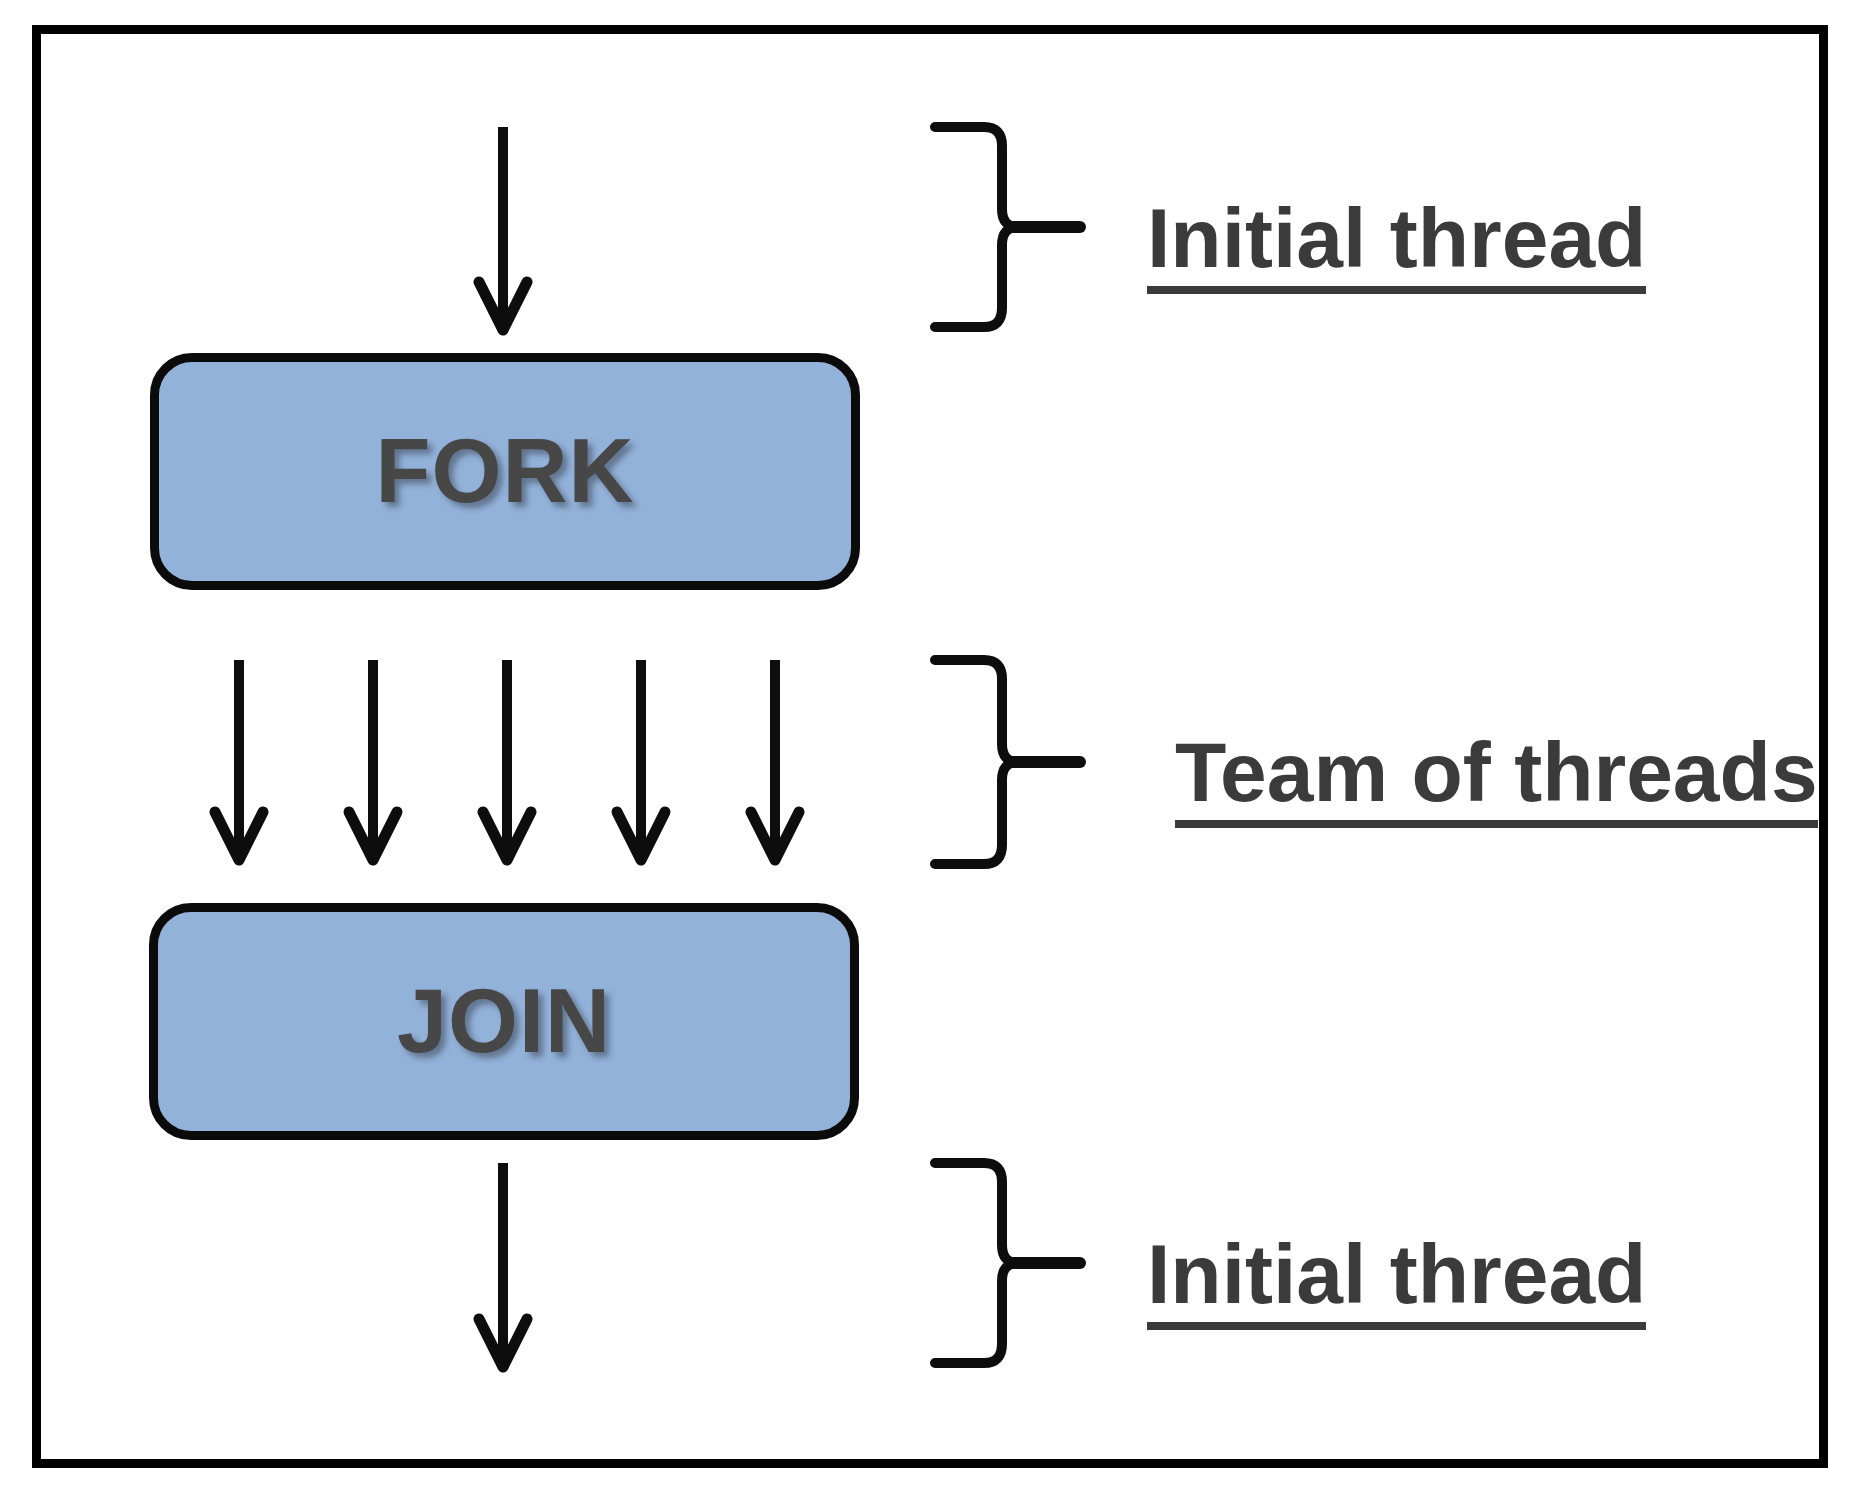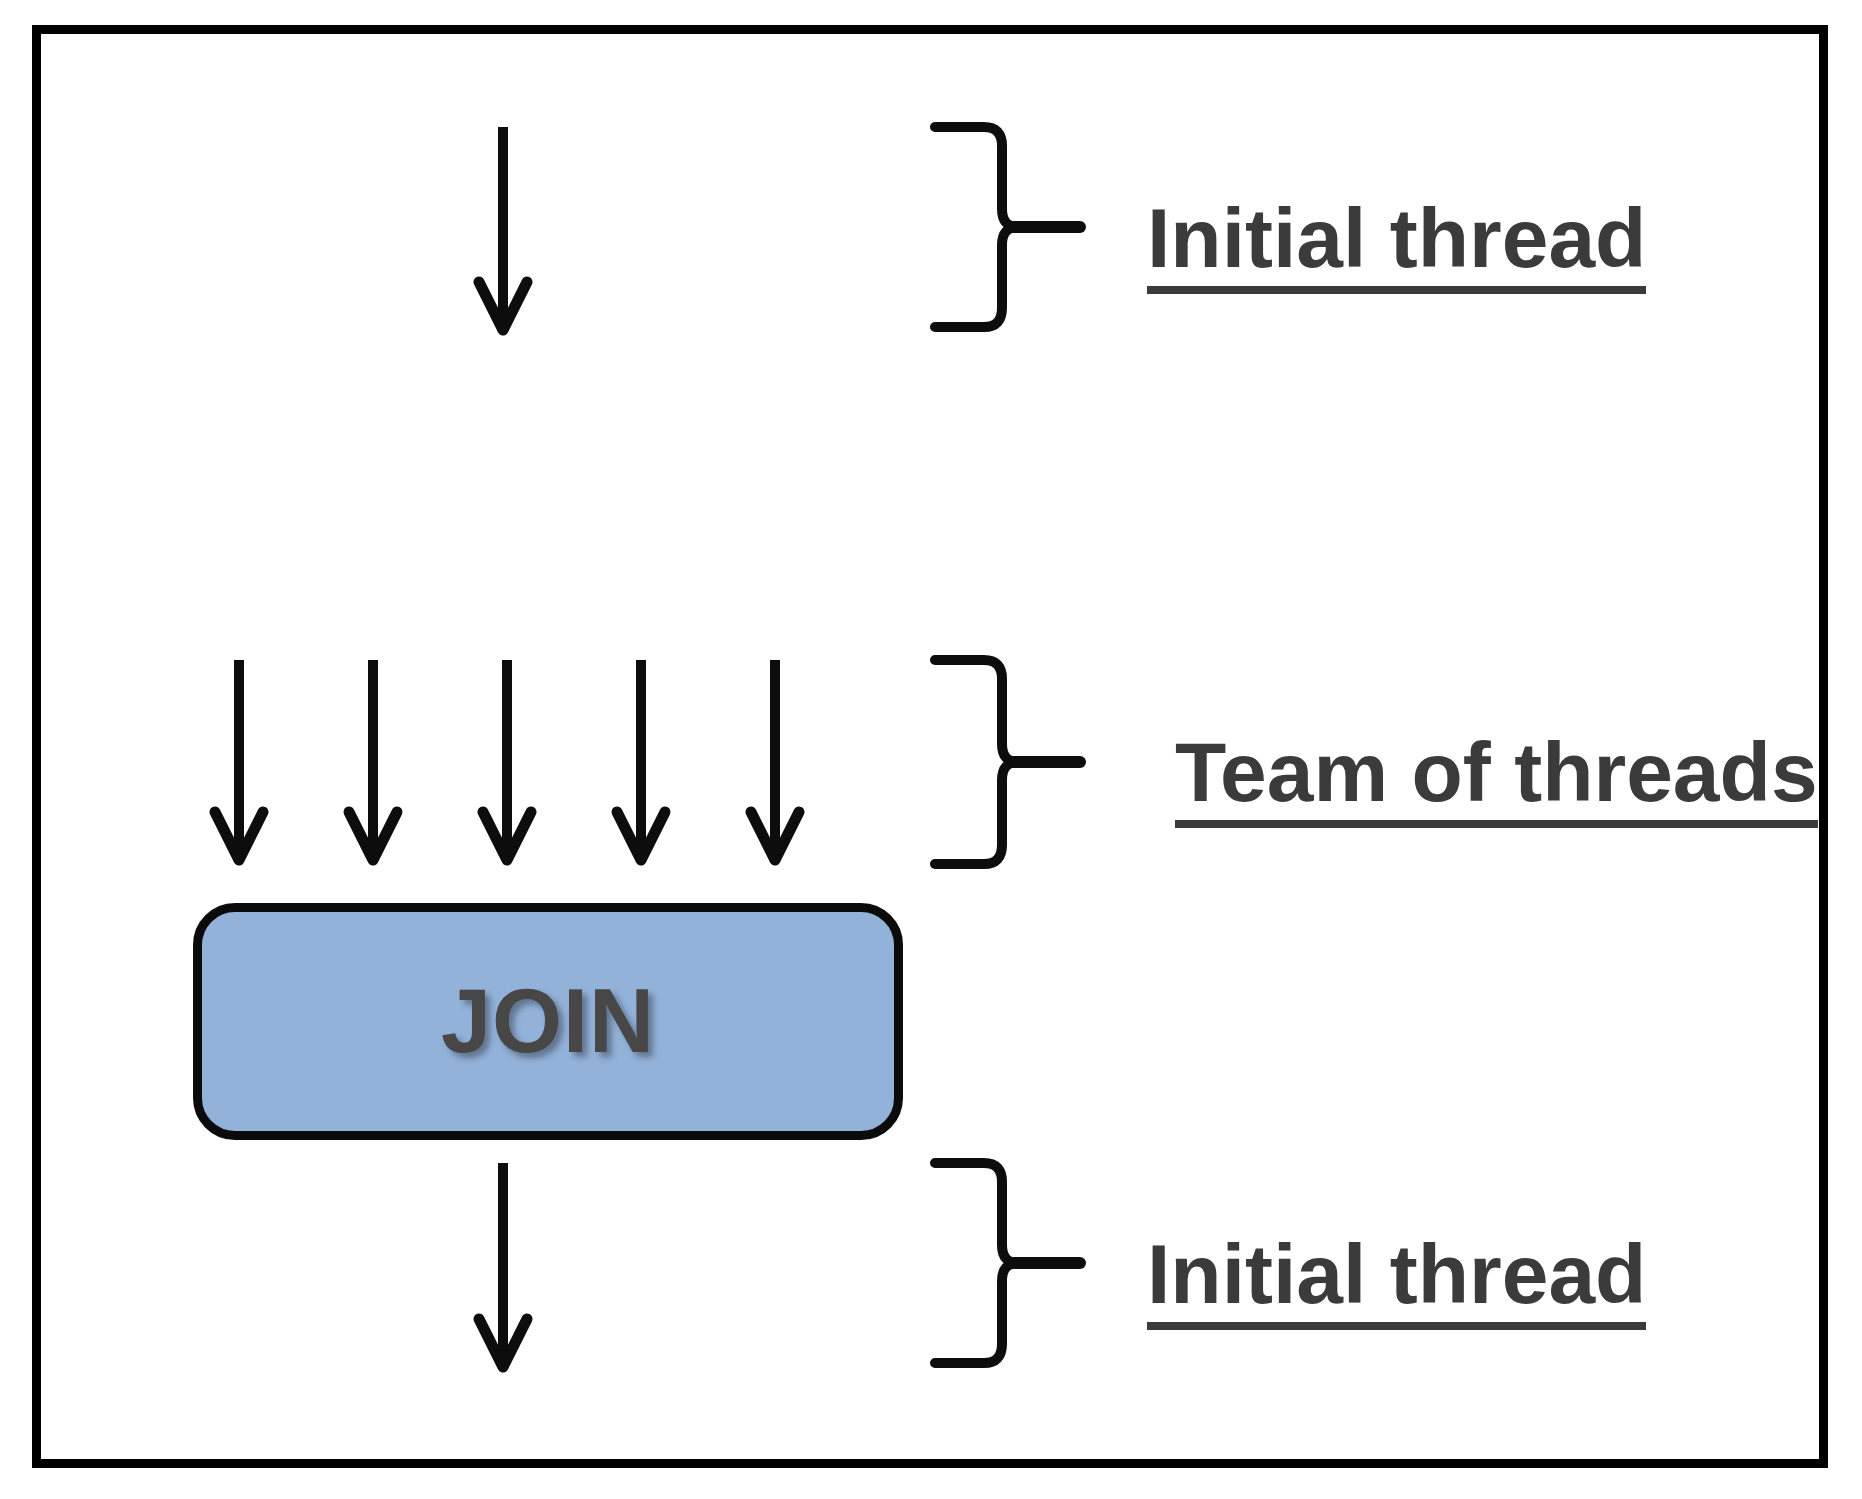--- a/index.html
+++ b/index.html
@@ -41,21 +41,21 @@
     display:flex;align-items:center;justify-content:center;
   }
   .node-box .node-label{
     font-size:90px;
     font-weight:bold;
     letter-spacing:1px;
     color:var(--box-text);
     text-shadow:5px 5px 6px rgba(0,0,0,0.35);
   }
   .fork-box{left:150px;top:353px;}
-  .join-box{left:149px;top:903px;margin-left:44px;}
+  .join-box{left:149px;top:903px;}
   .annotation{
     position:absolute;
     left:1147px;
     font-size:84px;
     font-weight:bold;
     color:var(--label-text);
     line-height:1;
     white-space:nowrap;
     border-bottom:8px solid var(--label-text);
     padding-bottom:6px;
@@ -113,20 +113,23 @@
       <path d="M 935 660 L 984 660 Q 1002 660 1002 679 L 1002 744 Q 1002 762 1018 762 Q 1002 762 1002 780 L 1002 845 Q 1002 864 984 864 L 935 864"></path>
       <line x1="1014" y1="762" x2="1080" y2="762" stroke-width="12"></line>
     </g>
 
     <g stroke="#0d0d0d" fill="none" stroke-width="10" stroke-linecap="round">
       <path d="M 935 1163 L 984 1163 Q 1002 1163 1002 1182 L 1002 1245 Q 1002 1263 1018 1263 Q 1002 1263 1002 1281 L 1002 1344 Q 1002 1363 984 1363 L 935 1363"></path>
       <line x1="1014" y1="1263" x2="1080" y2="1263" stroke-width="12"></line>
     </g>
   </svg>
 
+  <div class="node-box fork-box">
+    <span class="node-label">FORK</span>
+  </div>
 
   <div class="node-box join-box">
     <span class="node-label">JOIN</span>
   </div>
 
   <div class="annotation top">Initial thread</div>
   <div class="annotation middle">Team of threads</div>
   <div class="annotation bottom">Initial thread</div>
 
 </div>

